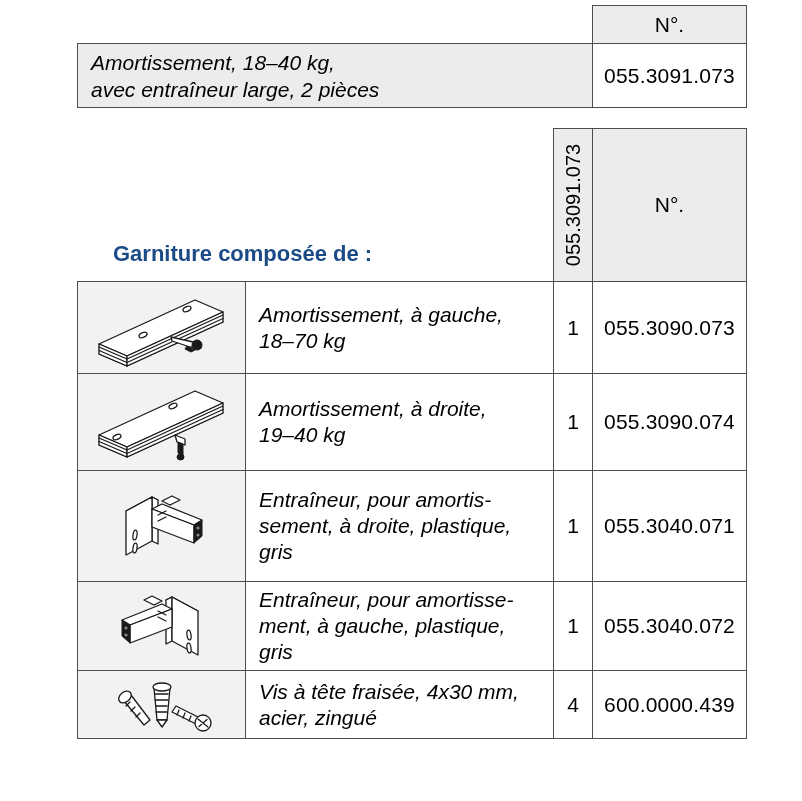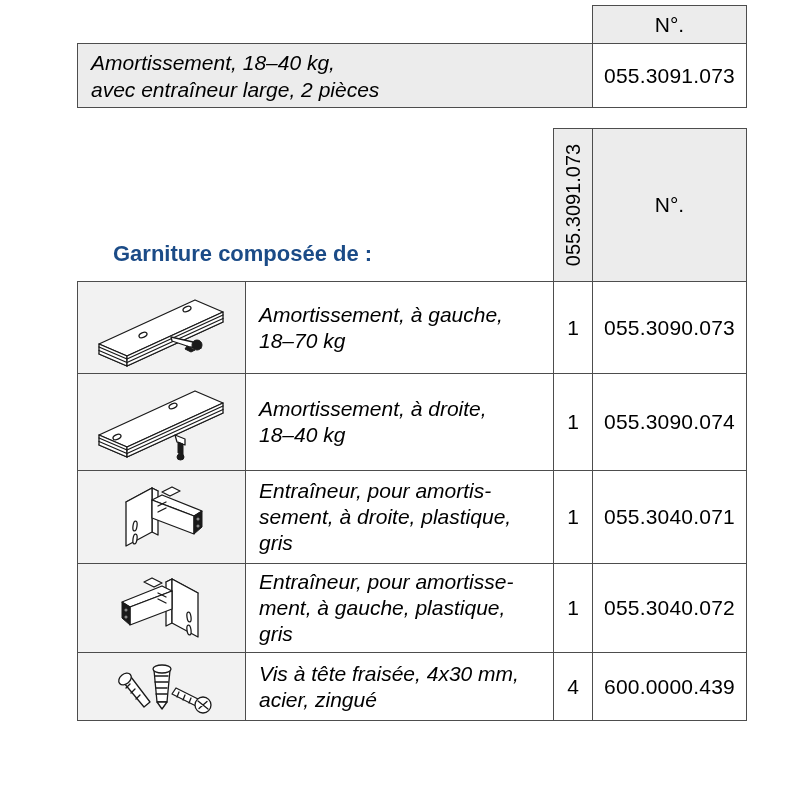--- a/index.html
+++ b/index.html
@@ -97,26 +97,26 @@
           <polygon class="wh" points="40,68 136,24 136,34 40,78"></polygon>
           <path class="ln" d="M40,71 L136,27 M40,74.5 L136,30.5 M12,59 L40,71 M12,62.5 L40,74.5"></path>
           <ellipse class="wh" cx="86" cy="27" rx="4.2" ry="2.4" transform="rotate(-24 86 27)"></ellipse>
           <ellipse class="wh" cx="30" cy="58" rx="4.2" ry="2.4" transform="rotate(-24 30 58)"></ellipse>
           <polygon class="wh" points="88,56 98,60 98,66 90,63"></polygon>
           <polygon class="dk" points="91,63 96,65 96,76 91,74"></polygon>
           <ellipse class="dk" cx="93.5" cy="78" rx="3.5" ry="3"></ellipse>
         </svg>
       </td>
       <td class="desc">Amortissement, à droite,
-18–40 kg</td>
+19–40 kg</td>
       <td class="center">1</td>
       <td class="num">055.3090.074</td>
     </tr>
 
-    <tr style="height:93px">
+    <tr style="height:111px">
       <td class="imgcell">
         <svg width="104" height="74" viewBox="0 0 104 74">
           <g>
             <polygon class="wh" points="16,22 42,8 48,11 22,25"></polygon>
             <polygon class="wh" points="42,8 48,11 48,55 42,52"></polygon>
             <polygon class="wh" points="16,22 42,8 42,52 16,66"></polygon>
             <ellipse class="wh" cx="25" cy="46" rx="2" ry="5" transform="rotate(8 25 46)"></ellipse>
             <ellipse class="wh" cx="25" cy="59" rx="2" ry="5" transform="rotate(8 25 59)"></ellipse>
             <polygon class="wh" points="52,12 62,7 70,11 60,16"></polygon>
             <polygon class="wh" points="42,20 52,15 92,31 84,36"></polygon>

